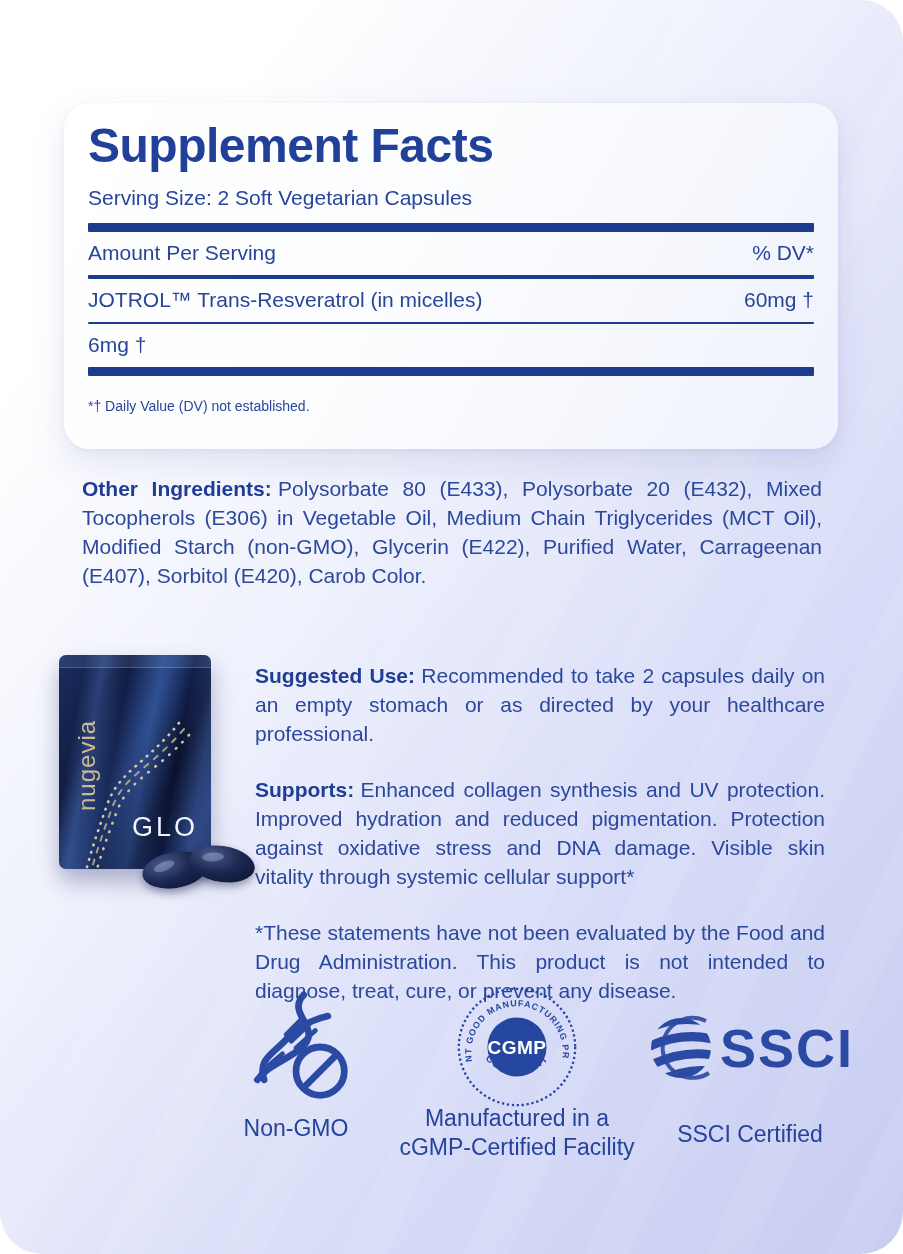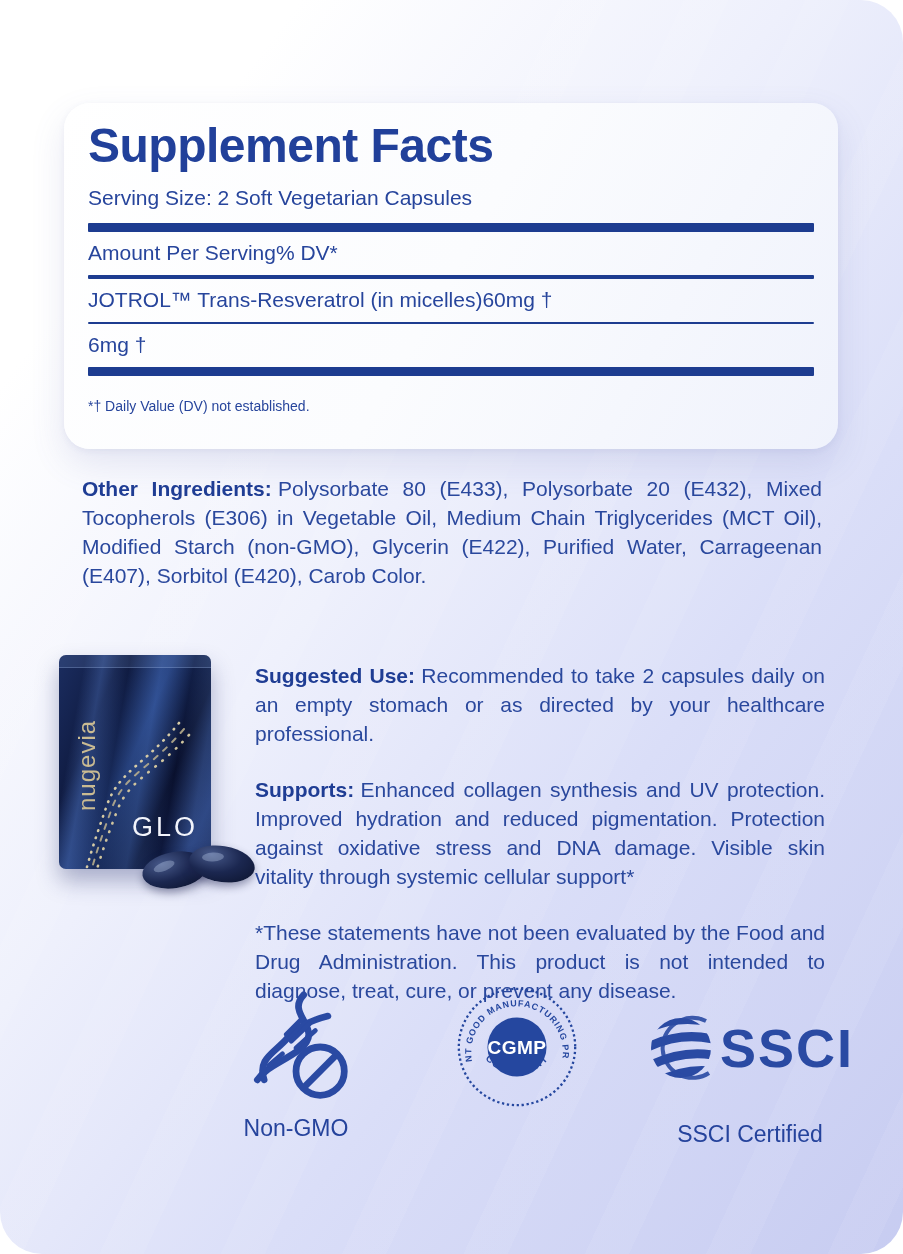--- a/index.html
+++ b/index.html
@@ -24,21 +24,21 @@
     background:linear-gradient(120deg,#ffffff 0%,#fbfcfe 50%,#eff2fc 100%);
     box-shadow:0 14px 34px rgba(90,100,170,0.14), 0 2px 6px rgba(90,100,170,0.08);
   }
   .facts-title{ margin:0; font-size:48px; line-height:1.05; font-weight:700; color:#21409a; letter-spacing:-0.5px; }
   .serving-block{ margin-top:12px; font-size:21px; line-height:29px; color:#27459c; }
   .bar{ background:#1d3c90; border-radius:1px; }
   .bar-thick{ height:9px; }
   .bar-mid{ height:4px; }
   .bar-thin{ height:2px; }
   .bar-first{ margin-top:11px; }
-  .trow{ display:flex; align-items:baseline; font-size:21px; color:#27459c; padding:9px 0 10px; }
+  .trow{ display:flex; justify-content:space-between; align-items:baseline; font-size:21px; color:#27459c; padding:9px 0 10px; }
   .trow .val{ white-space:nowrap; }
   .facts-note{ margin-top:22px; font-size:14px; color:#27459c; }
 
   
   .para{ margin:0; font-size:21px; line-height:29px; color:#2a489d; text-align:justify; }
   .para b{ color:#1f3d94; margin-right:.30em; }
   .other-ingredients{ position:absolute; left:82px; top:474px; width:740px; }
   .right-col{ position:absolute; left:255px; top:661px; width:570px; }
   .right-col .para{ margin-bottom:27px; }
   .right-col .para:last-child{ margin-bottom:12px; }
@@ -178,20 +178,21 @@
         <text font-size="9.3" font-weight="700" letter-spacing="1" fill="#25479f" font-family="Liberation Sans, sans-serif">
           <textPath href="#arcTop" startOffset="50%" text-anchor="middle">CURRENT GOOD MANUFACTURING PRACTICE</textPath>
         </text>
         <text font-size="10.5" font-weight="700" letter-spacing="1.5" fill="#25479f" font-family="Liberation Sans, sans-serif">
           <textPath href="#arcBot" startOffset="50%" text-anchor="middle">COMPLIANT</textPath>
         </text>
         <circle cx="65" cy="65" r="31" fill="#25479f"></circle>
         <text x="65" y="72" text-anchor="middle" font-size="20" font-weight="700" letter-spacing="0.5" fill="#ffffff" font-family="Liberation Sans, sans-serif">CGMP</text>
       </svg>
     </div>
+    <div class="badge-caption">Manufactured in a cGMP-Certified Facility</div>
   </div>
 
   <div class="badge-col col-ssci">
     <div class="icon-box">
       <svg width="204" height="74" viewBox="0 0 204 74">
         <defs>
           <clipPath id="globeClip">
               <circle cx="33" cy="38" r="30"></circle>
             </clipPath>
         </defs>

